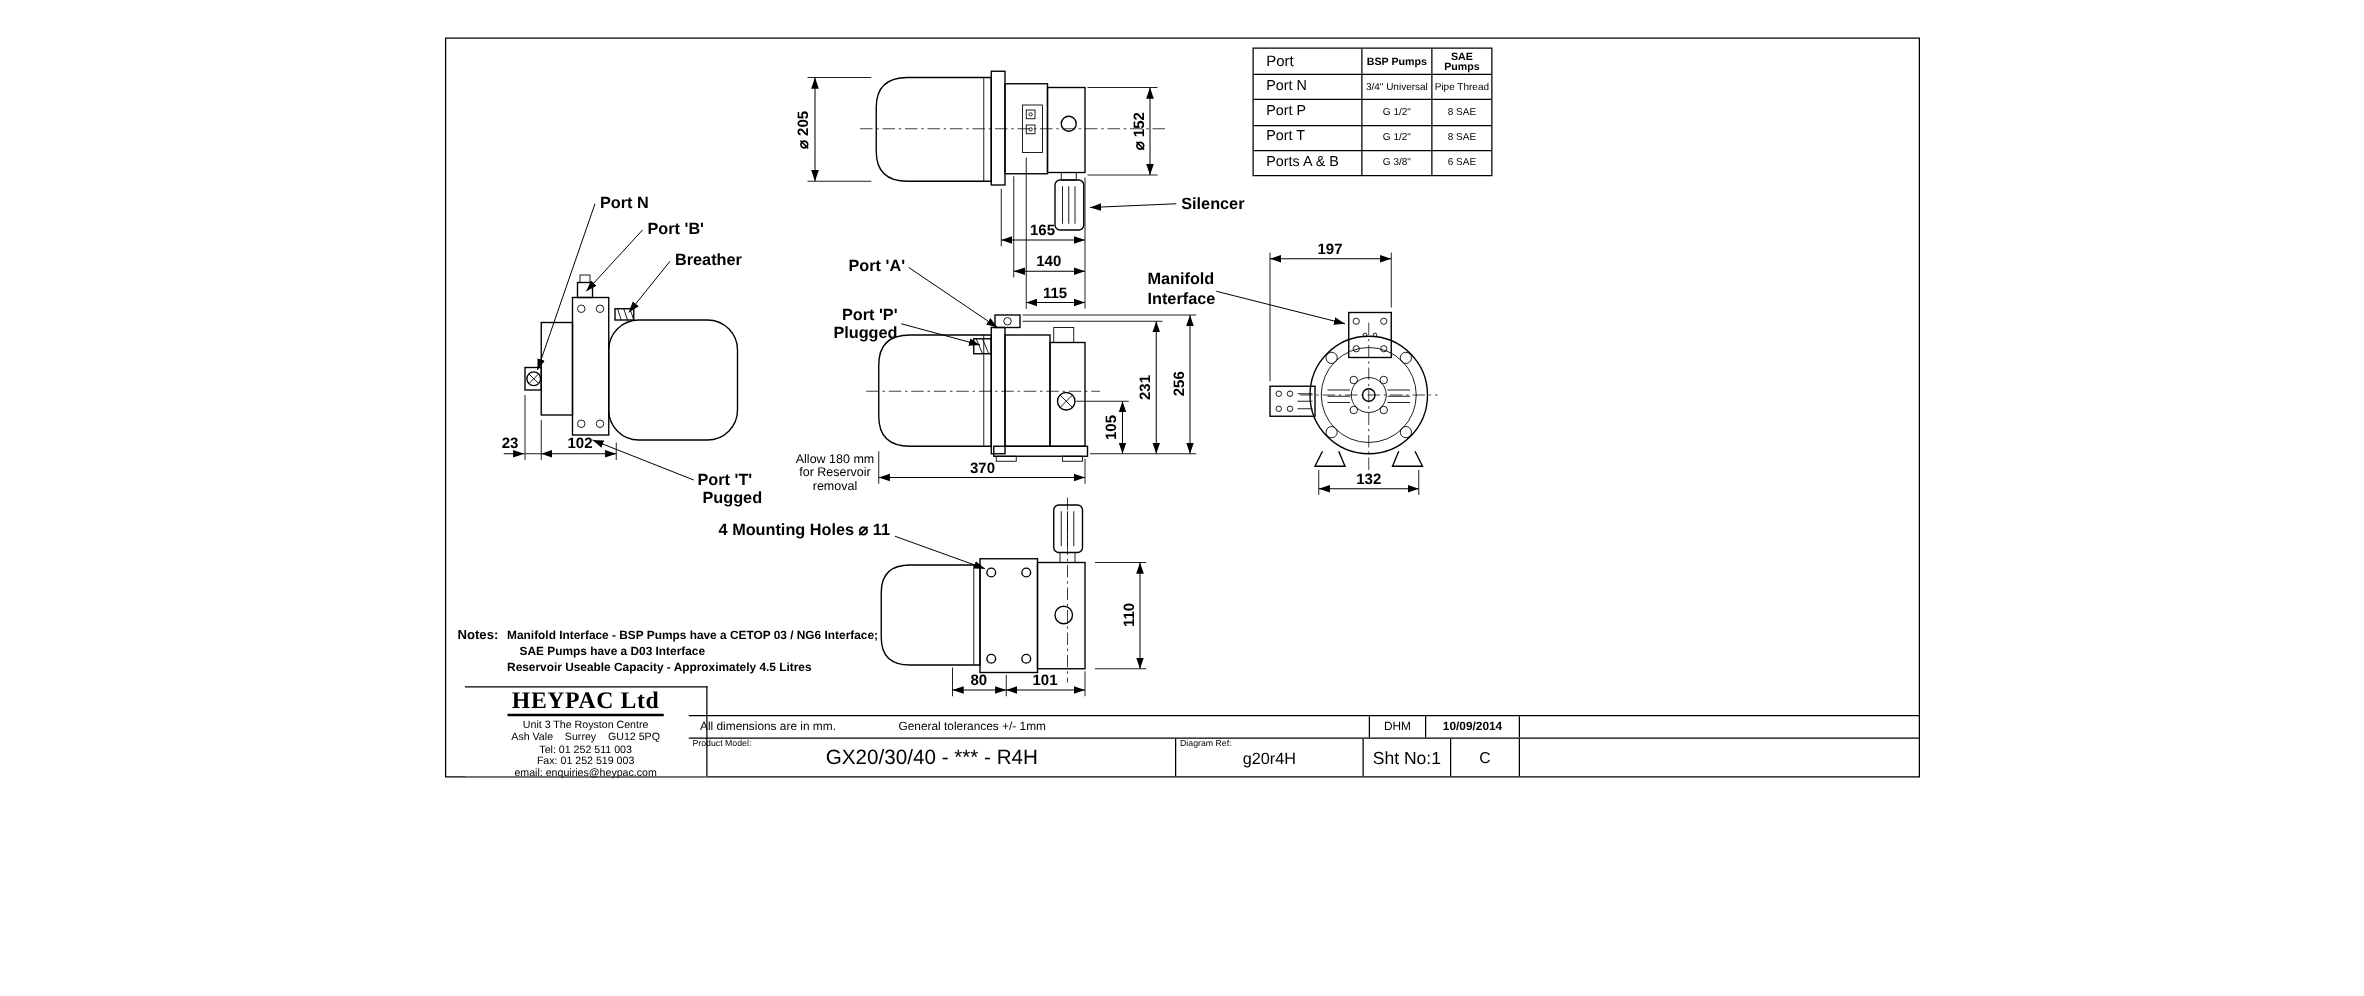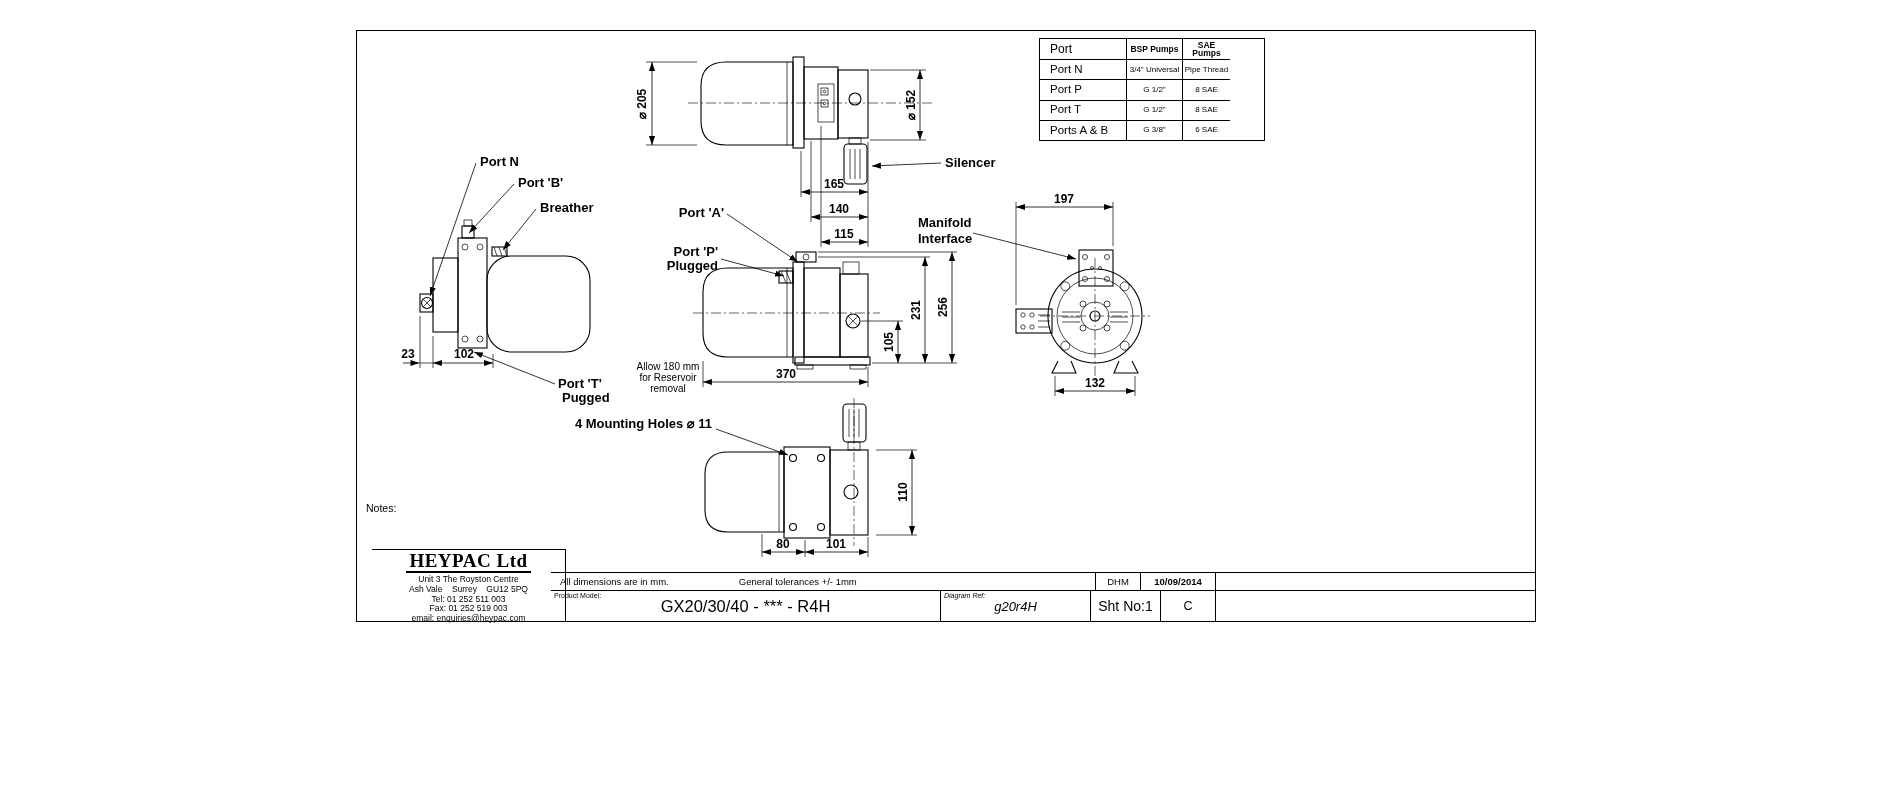--- a/index.html
+++ b/index.html
@@ -14,57 +14,57 @@
   .lbl    { font-size:13px; font-weight:bold; }
   .note-s { font-size:10px; }
   .ln   { fill:none; stroke:#000; stroke-width:1.1; }
   .thin { fill:none; stroke:#000; stroke-width:0.7; }
   .ext  { stroke:#000; stroke-width:0.7; }
   .dim  { stroke:#000; stroke-width:0.8; }
   .ldr  { fill:none; stroke:#000; stroke-width:0.8; }
   .cl   { stroke:#000; stroke-width:0.6; stroke-dasharray:10 3 2 3; }
 
   
-  .ports-table { position:absolute; left:1002px; top:38px; width:226px; border:1.3px solid #000;
-                 display:grid; grid-template-columns:86px 56px 48px; grid-auto-rows:20.2px; background:#fff;margin-left:37px; }
+  .ports-table { position:absolute; left:1002px; top:38px; width:192px; border:1.3px solid #000;
+                 display:grid; grid-template-columns:86px 56px 48px; grid-auto-rows:20.2px; background:#fff; }
   .pt { display:flex; align-items:center; justify-content:center; text-align:center;
         border-left:1px solid #000; border-top:1px solid #000; line-height:1; }
   .ports-table .pt:nth-child(-n+3) { border-top:none; }
   .ports-table .pt:nth-child(3n+1) { border-left:none; }
   .pt.p1 { justify-content:flex-start; padding-left:10px; font-size:11.5px; }
   .pt.h1 { font-size:12px; }
   .pt.s  { font-size:8.5px; font-weight:bold;text-align:center; }
   .pt.v  { font-size:8px; }
 
   
-  .notes { position:absolute; left:366px; top:502px; display:flex; font-weight:normal; }
+  .notes { position:absolute; left:366px; top:502px; display:flex; font-weight:bold; }
   .notes-h { font-size:10.5px; margin-right:7px; }
   .notes-lines { font-size:9.5px; line-height:13px; }
   .notes-l2 { margin-left:10px; }
 
   
   .company { position:absolute; left:372px; top:549px; width:194px; height:72px;
              border-top:1.3px solid #000; border-right:1.3px solid #000;
              text-align:center; padding-top:2px; background:#fff; }
   .logo { font-family:"Liberation Serif", serif; font-weight:bold; font-size:19px; letter-spacing:.5px;
           line-height:18px; border-bottom:2.5px solid #000; display:inline-block; padding:0 3px 1px 3px; margin-bottom:2px; }
   .addr { font-size:8.5px; line-height:9.8px; }
   .addr-pre { white-space:pre; }
 
   .tb-rows { position:absolute; left:551px; top:572px; width:985px; height:49px; border-top:1.2px solid #000; }
   .tb-rowA { display:flex; height:18px; border-bottom:1.2px solid #000; }
   .tb-rowB { display:flex; height:30px; }
   .tbc { border-left:1px solid #000; display:flex; align-items:center; justify-content:center; }
   .tbc:first-child { border-left:none; }
-  .ca1 { width:544px; justify-content:flex-start; padding-left:9px; gap:70px; font-size:9.5px; }
+  .ca1 { width:544px; justify-content:flex-start; padding-left:9px; gap:50px; font-size:9.5px; }
   .ca2 { width:45px; font-size:9.5px; }
   .ca3 { width:75px; font-size:9.5px; font-weight:bold; }
   .ca4 { width:321px; }
   .cb1 { width:389px; position:relative; font-size:16.5px;text-align:center; }
-  .cb2 { width:150px; position:relative; font-size:13px;font-style:italic; }
+  .cb2 { width:150px; position:relative; font-size:13px; }
   .cb3 { width:70px; font-size:14px; }
   .cb4 { width:55px; font-size:12.5px; }
   .cb5 { width:321px; }
   .mini-label { position:absolute; top:1px; left:3px; font-size:7px; }
 </style>
 </head>
 <body>
 
 <div class="page">
   <div class="frame"></div>
@@ -316,20 +316,25 @@
     <div class="pt v">G 1/2"</div>
     <div class="pt v">8 SAE</div>
 
     <div class="pt p1">Ports A &amp; B</div>
     <div class="pt v">G 3/8"</div>
     <div class="pt v">6 SAE</div>
   </div>
 
   <div class="notes">
     <div class="notes-h">Notes:</div>
+    <div class="notes-lines">
+      <div>Manifold Interface - BSP Pumps have a CETOP 03 / NG6 Interface;</div>
+      <div class="notes-l2">SAE Pumps have a D03 Interface</div>
+      <div>Reservoir Useable Capacity - Approximately 4.5 Litres</div>
+    </div>
   </div>
 
   <div class="company">
     <div class="logo">HEYPAC Ltd</div>
     <div class="addr">Unit 3 The Royston Centre</div>
     <div class="addr addr-pre">Ash Vale    Surrey    GU12 5PQ</div>
     <div class="addr">Tel: 01 252 511 003</div>
     <div class="addr">Fax: 01 252 519 003</div>
     <div class="addr">email: enquiries@heypac.com</div>
   </div>

